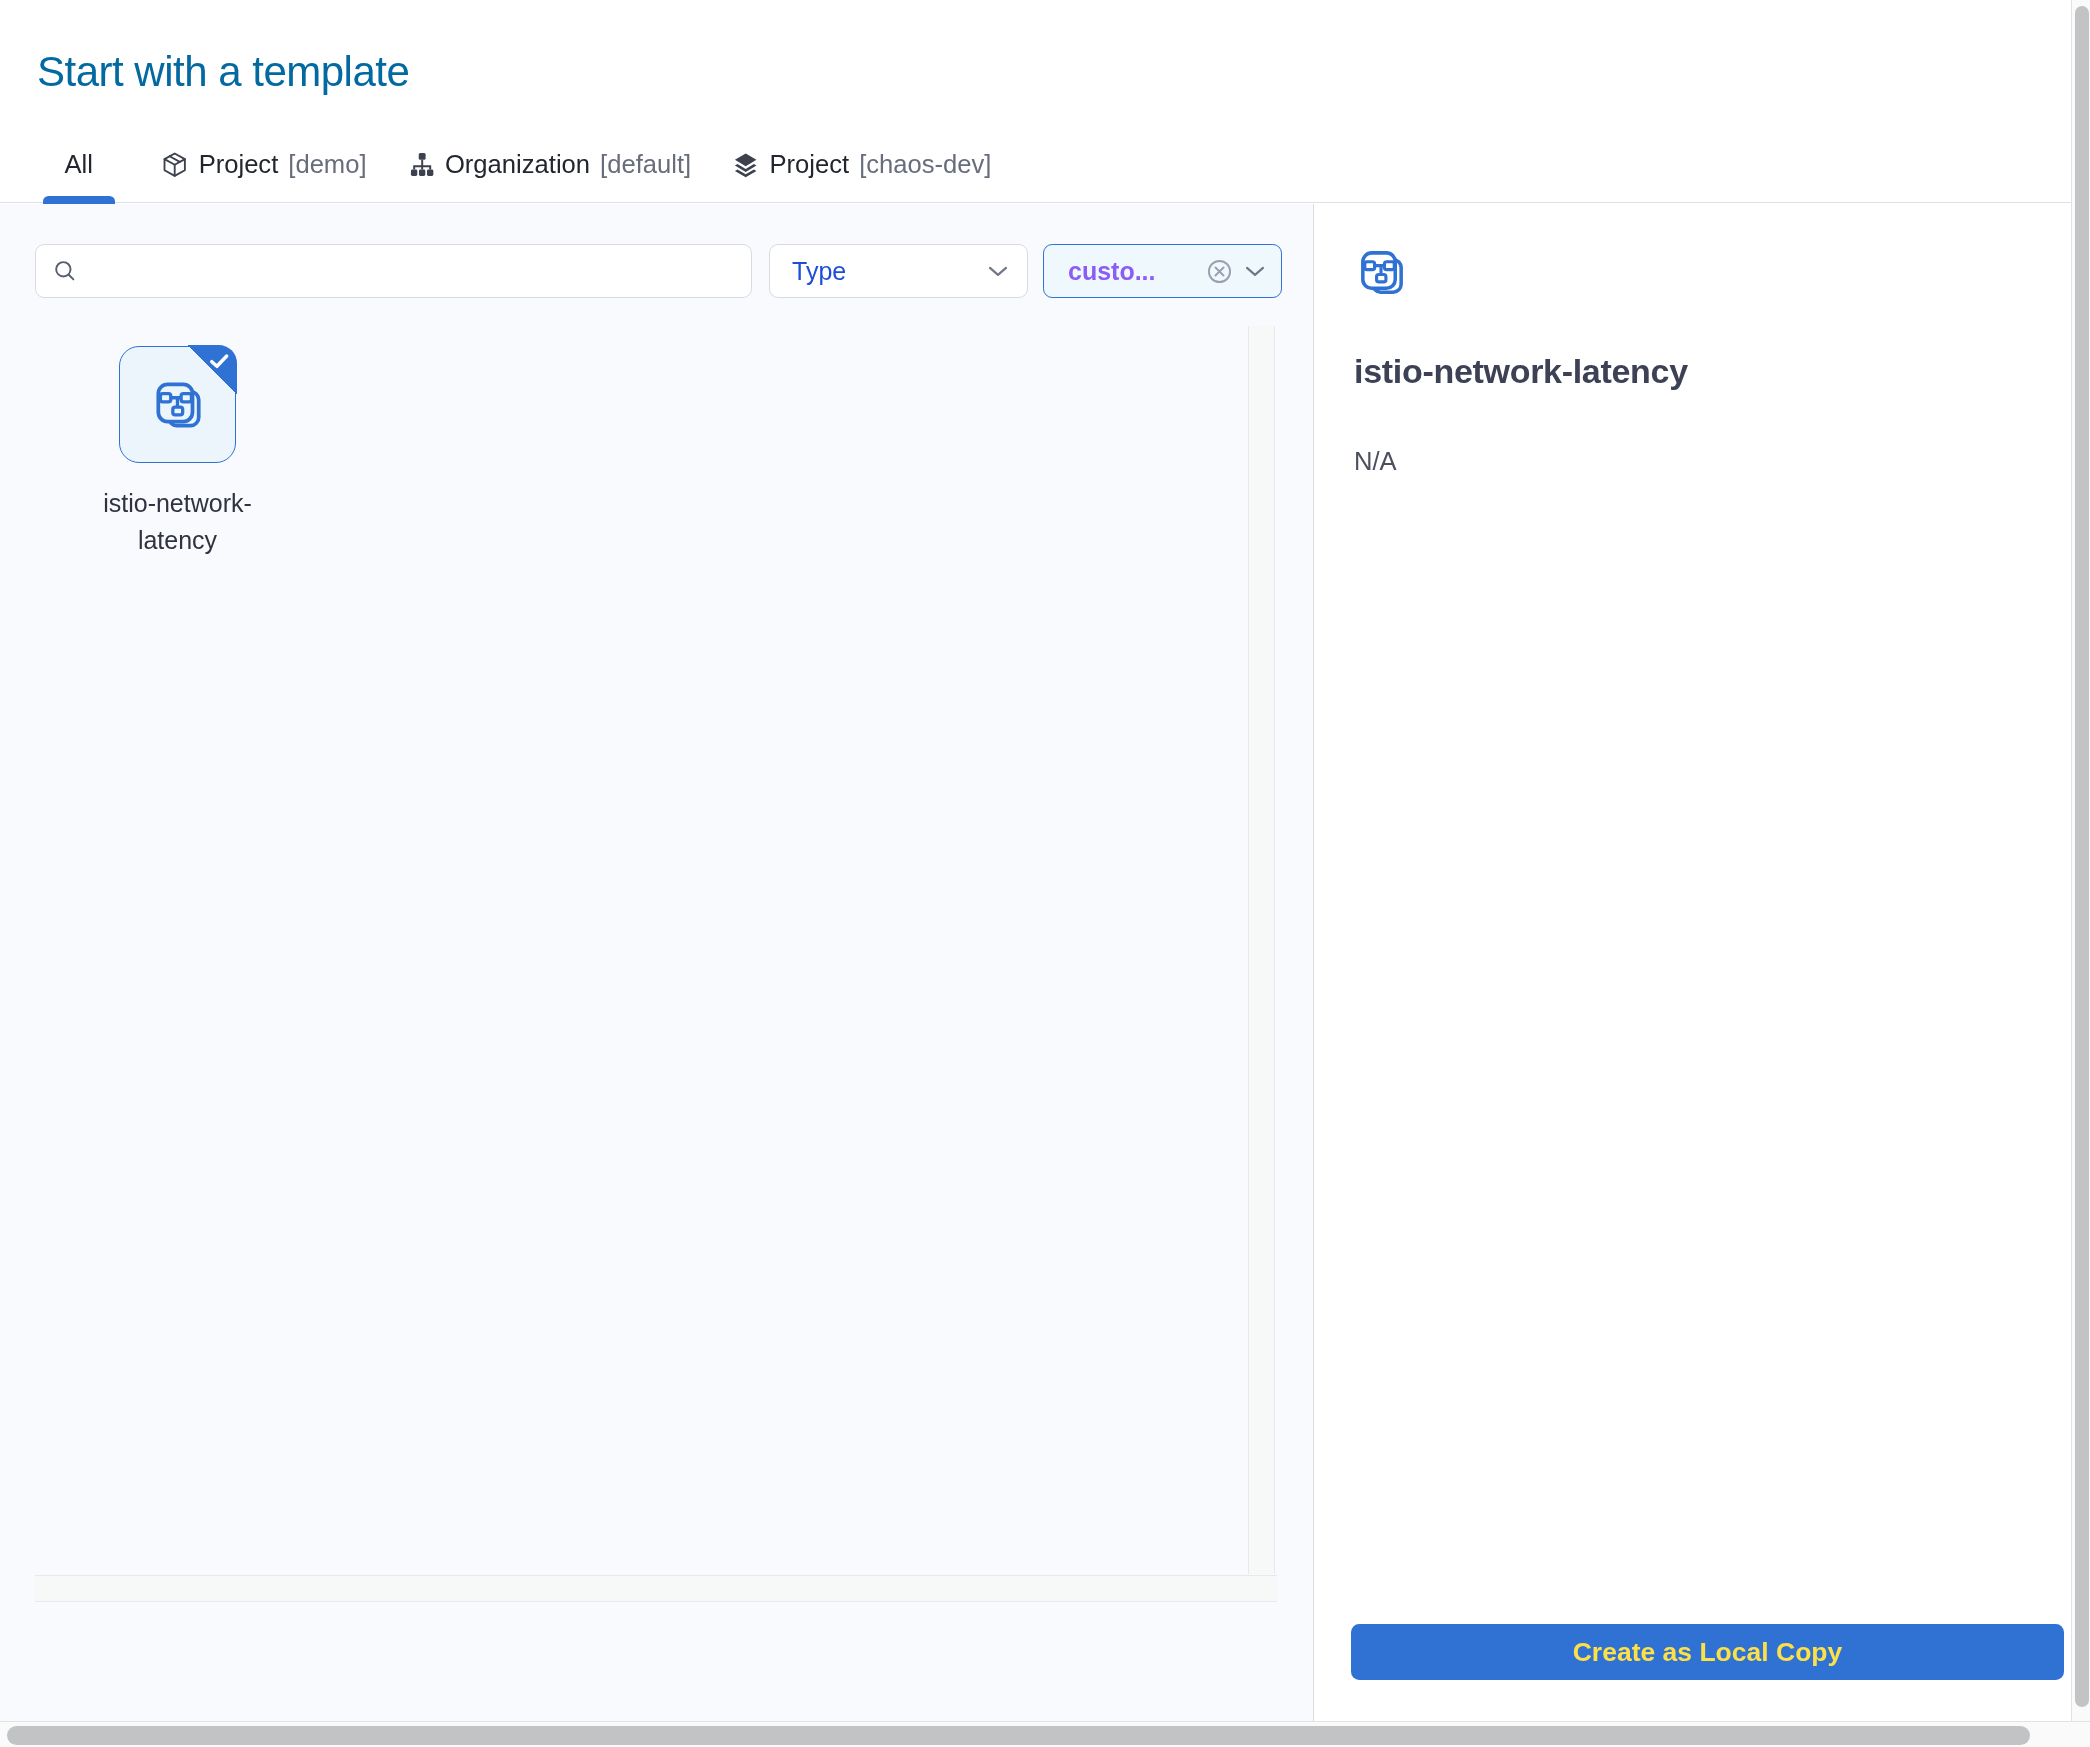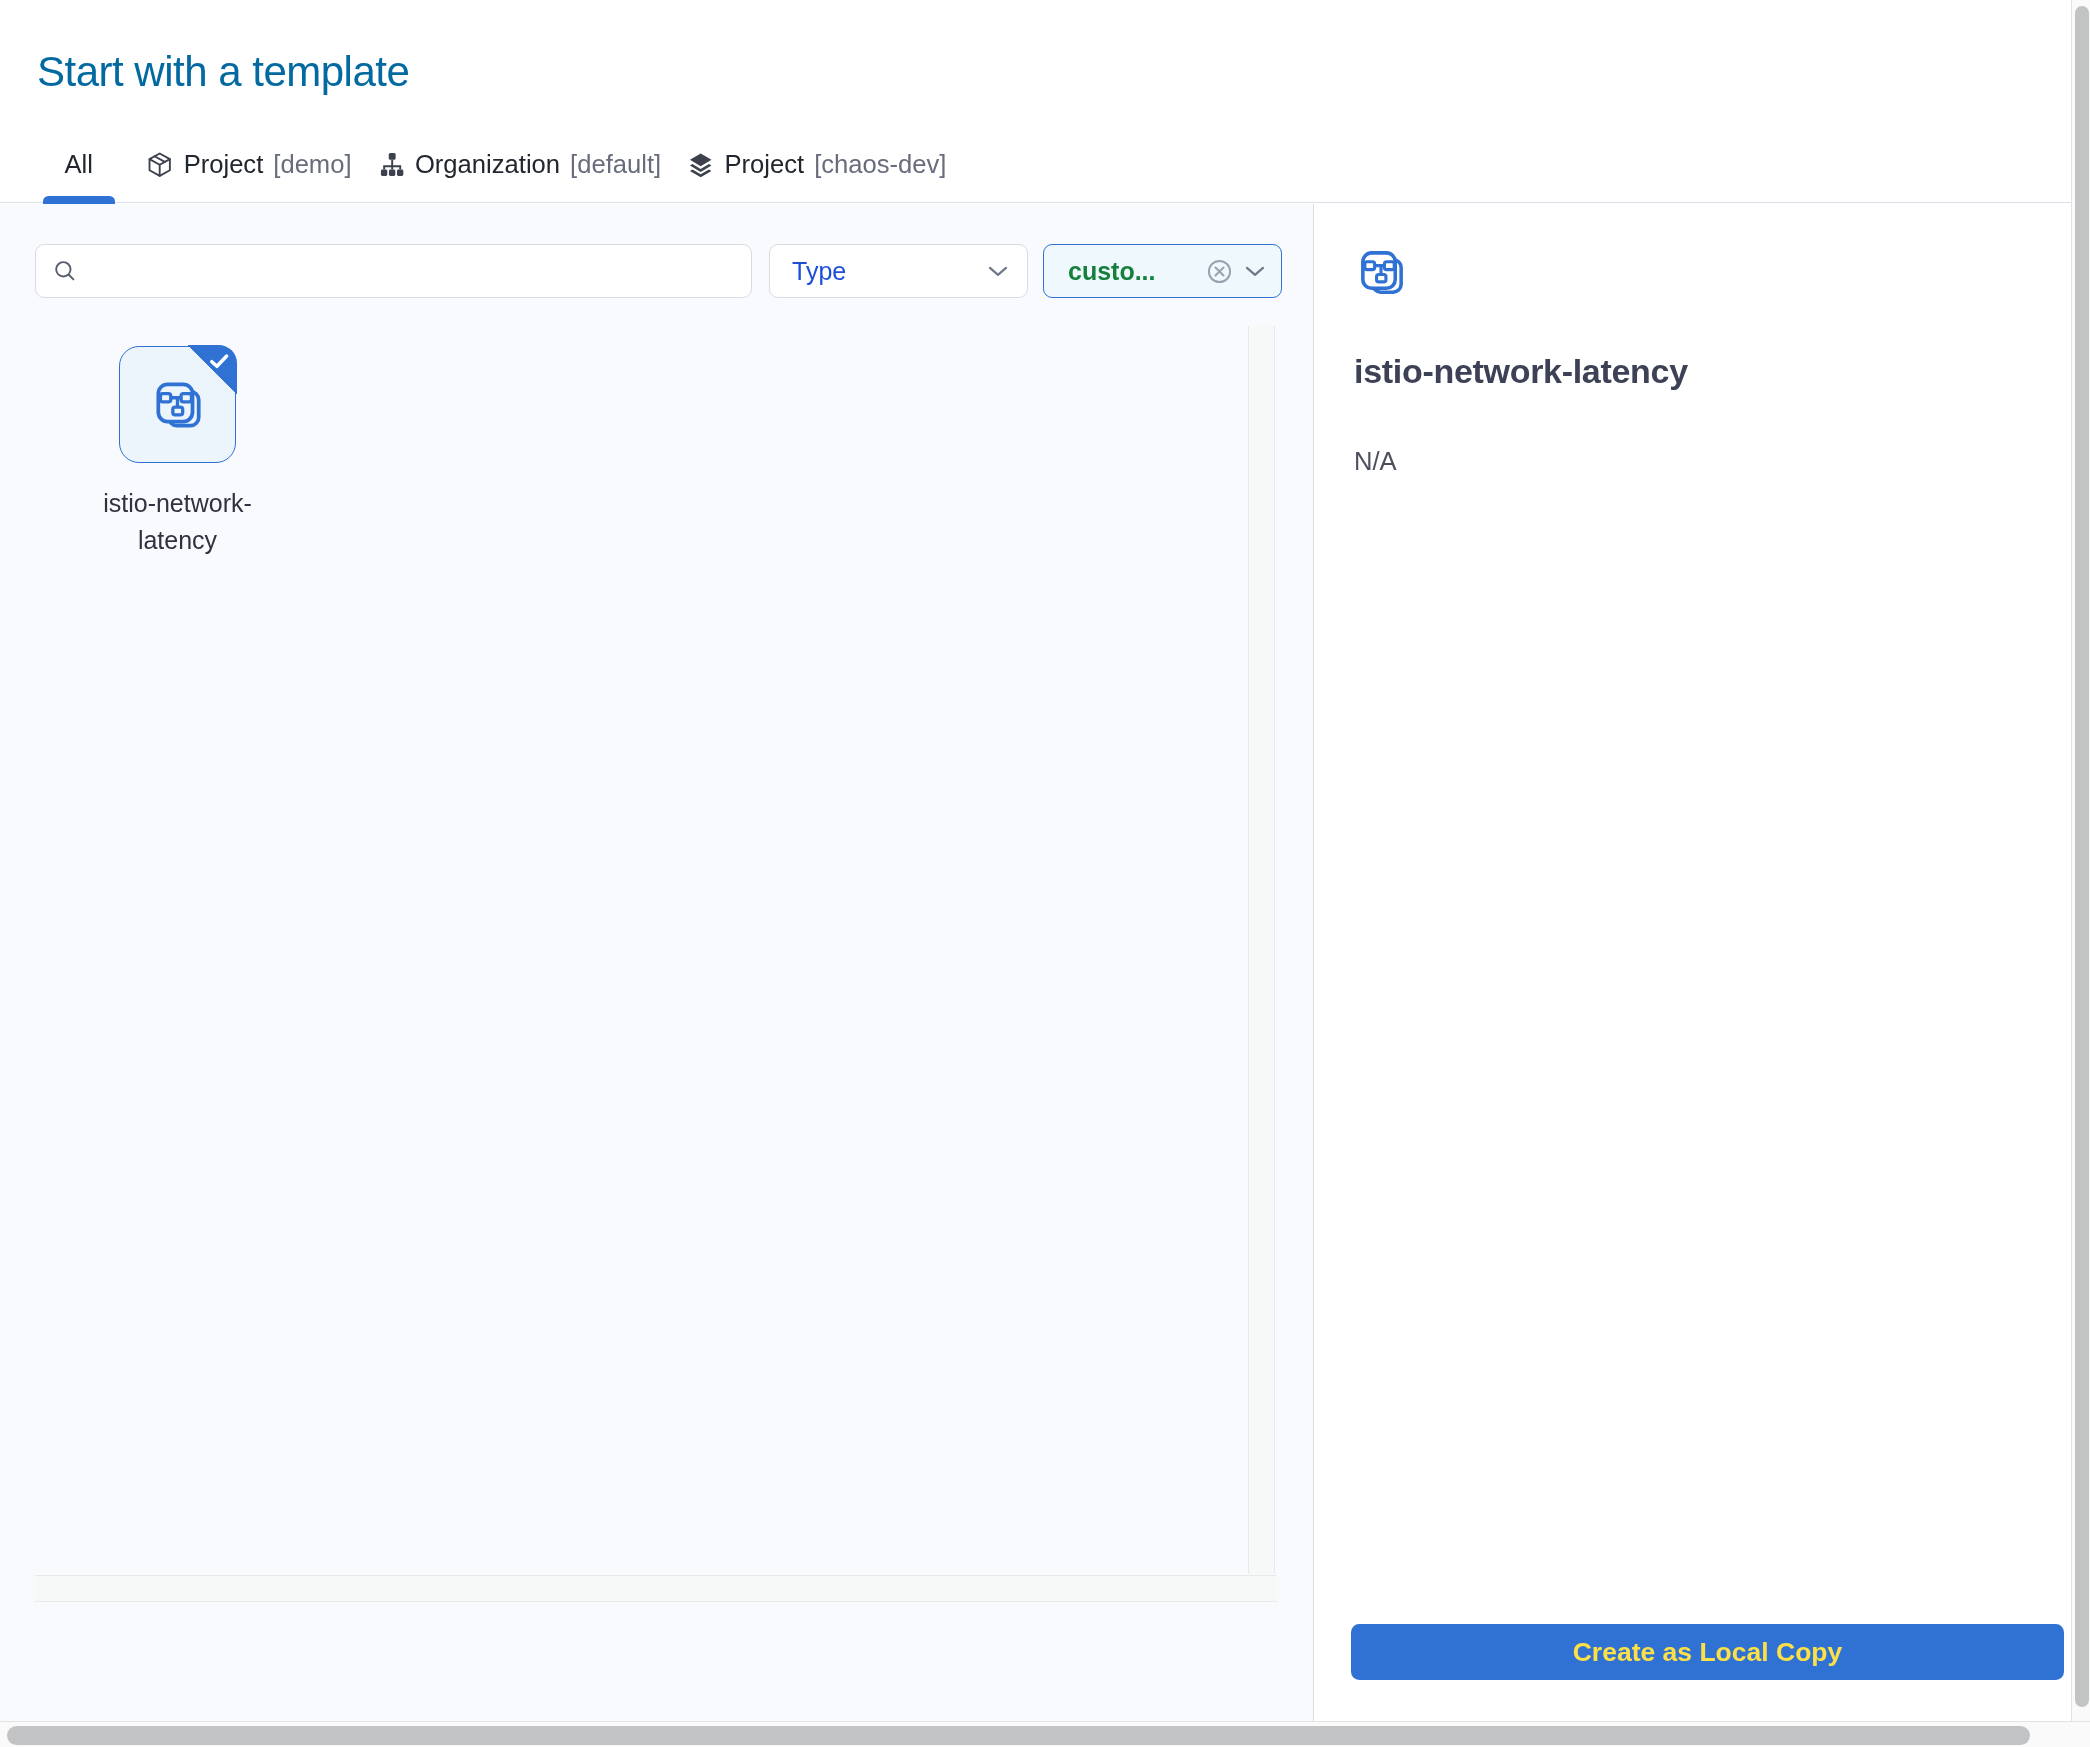--- a/index.html
+++ b/index.html
@@ -25,36 +25,36 @@
   }
   *{margin:0;padding:0;box-sizing:border-box;}
   html,body{width:2091px;height:1747px;}
   body{
     position:relative;overflow:hidden;background:#fff;
     font-family:"Liberation Sans", sans-serif;color:var(--text-dark);
   }
   
   .header{position:absolute;left:0;top:0;width:2091px;height:203px;background:#fff;border-bottom:0.9px solid var(--header-border);}
   .page-title{position:absolute;left:37px;top:48px;font-size:42px;font-weight:400;letter-spacing:-0.5px;color:#0369a1;}
-  .tabs{position:absolute;left:37px;top:139px;display:flex;align-items:center;gap:26px;height:51px;text-align:right;}
+  .tabs{position:absolute;left:37px;top:139px;display:flex;align-items:center;gap:41px;height:51px;text-align:right;}
   .tab{display:flex;align-items:center;gap:10px;font-size:25.6px;color:var(--text-tab);cursor:pointer;white-space:nowrap;}
   .tab:first-child{padding:0 27.4px;}
   .tab .scope{color:var(--text-muted);}
   .tab .ticon{display:flex;align-items:center;}
   .tab-underline{position:absolute;left:43px;top:196px;width:72px;height:8.2px;background:var(--primary);border-radius:5.5px 5.5px 0 0;}
   
   .left-panel{position:absolute;left:0;top:204px;width:1313px;height:1517px;background:var(--panel-bg);}
   .search-box{position:absolute;left:35px;top:40px;width:717px;height:54px;background:#fff;border:0.9px solid var(--control-border);border-radius:9.1px;display:flex;align-items:center;padding:0 16.4px;gap:12.8px;}
   .search-box input{flex:1;border:none;outline:none;background:transparent;font-family:"Liberation Sans",sans-serif;font-size:25px;color:#333a47;}
   .search-box input::placeholder{color:var(--placeholder);}
   .select{position:absolute;top:40px;height:54px;background:#fff;border:0.9px solid var(--control-border);border-radius:9.1px;display:flex;align-items:center;cursor:pointer;}
   .select-type{left:769px;width:259px;padding:0 18.3px 0 22px;}
   .select-type .sel-label{flex:1;font-size:25px;color:#1d4ed8;}
   .select-scope{left:1043px;width:239px;padding:0 14.6px 0 24px;background:var(--scope-bg);border:1.8px solid var(--primary);}
-  .select-scope .sel-value{flex:1;font-size:25px;font-weight:700;color:#15803d;}
+  .select-scope .sel-value{flex:1;font-size:25px;font-weight:700;color:#8b5cf6;}
   .clear-btn{display:flex;align-items:center;margin-right:12.8px;cursor:pointer;}
   
   .v-track{position:absolute;left:1248px;top:122px;width:27.4px;height:1248px;background:var(--track-bg);border-left:0.9px solid var(--track-line);border-right:0.9px solid var(--track-line);}
   .h-track{position:absolute;left:35px;top:1371px;width:1242px;height:27.4px;background:var(--track-bg);border-top:0.9px solid var(--track-line);border-bottom:0.9px solid var(--track-line);}
   
   .tile{position:absolute;left:119px;top:142px;width:117px;height:117px;background:var(--card-bg);border:1.8px solid var(--primary);border-radius:20px;cursor:pointer;display:flex;align-items:center;justify-content:center;}
   .tile .badge{position:absolute;right:-1.8px;top:-1.8px;width:49px;height:49px;background:linear-gradient(to bottom left,var(--primary) 0 50%,transparent 50.4%);border-top-right-radius:18.3px;}
   .tile .badge svg{position:absolute;right:6.4px;top:7.3px;}
   .tile-label{position:absolute;left:77px;top:281px;width:201px;text-align:center;font-size:25px;line-height:37px;color:var(--text-card);}
   

